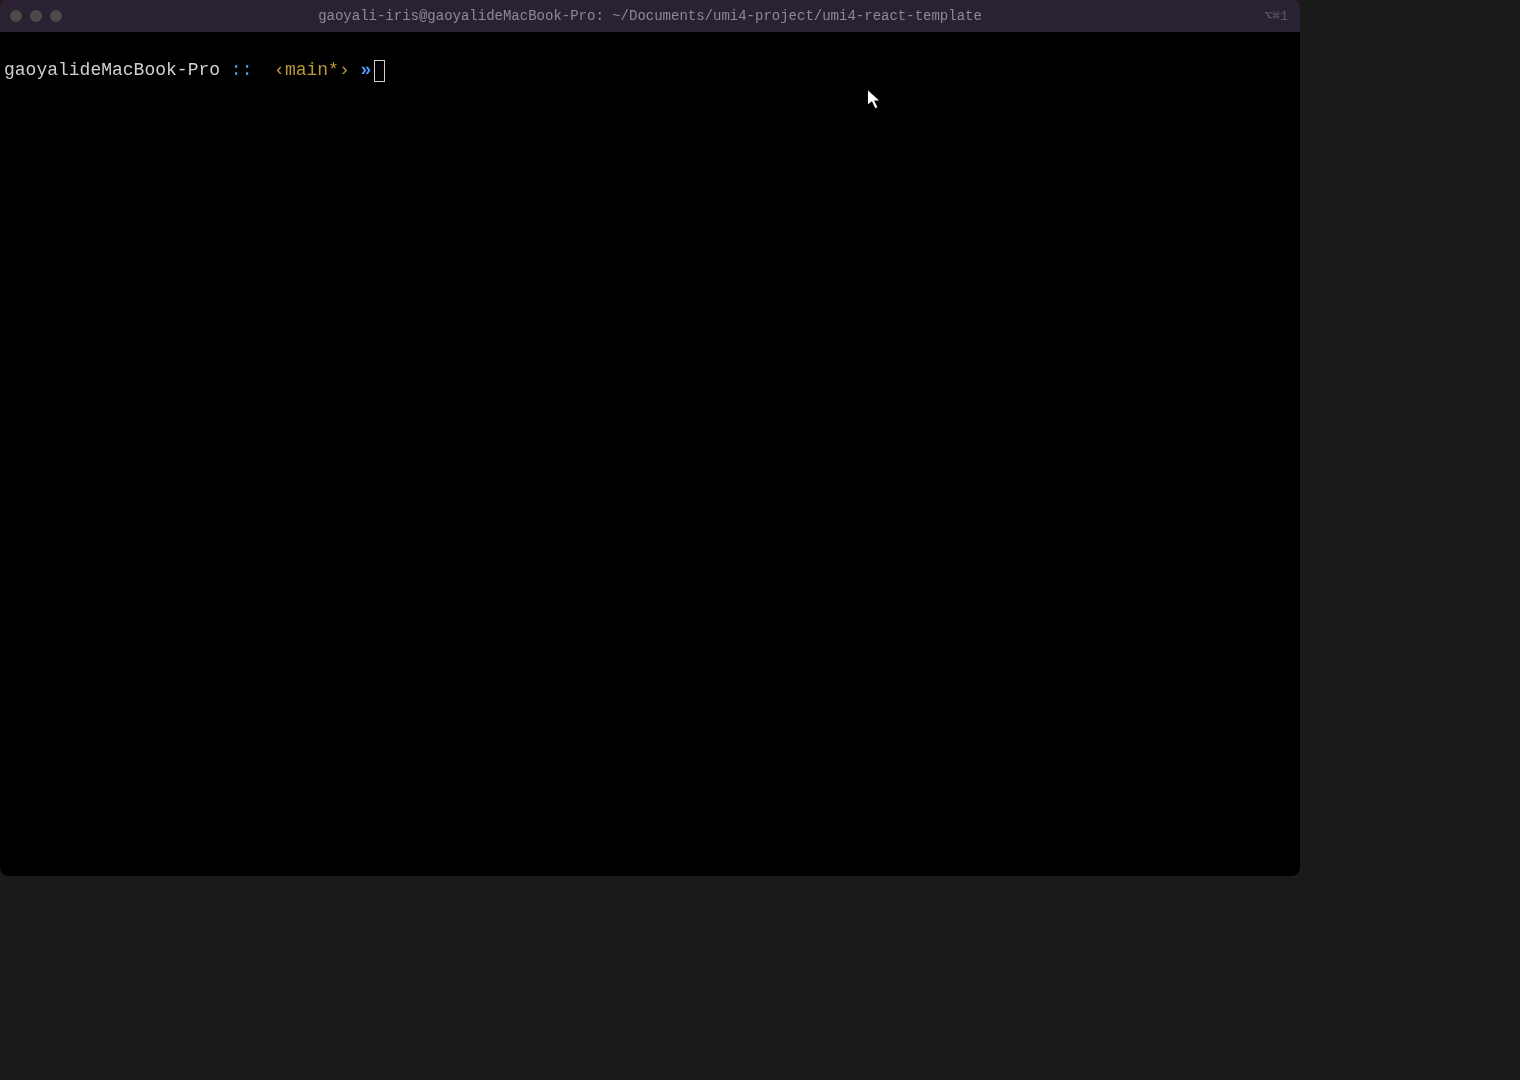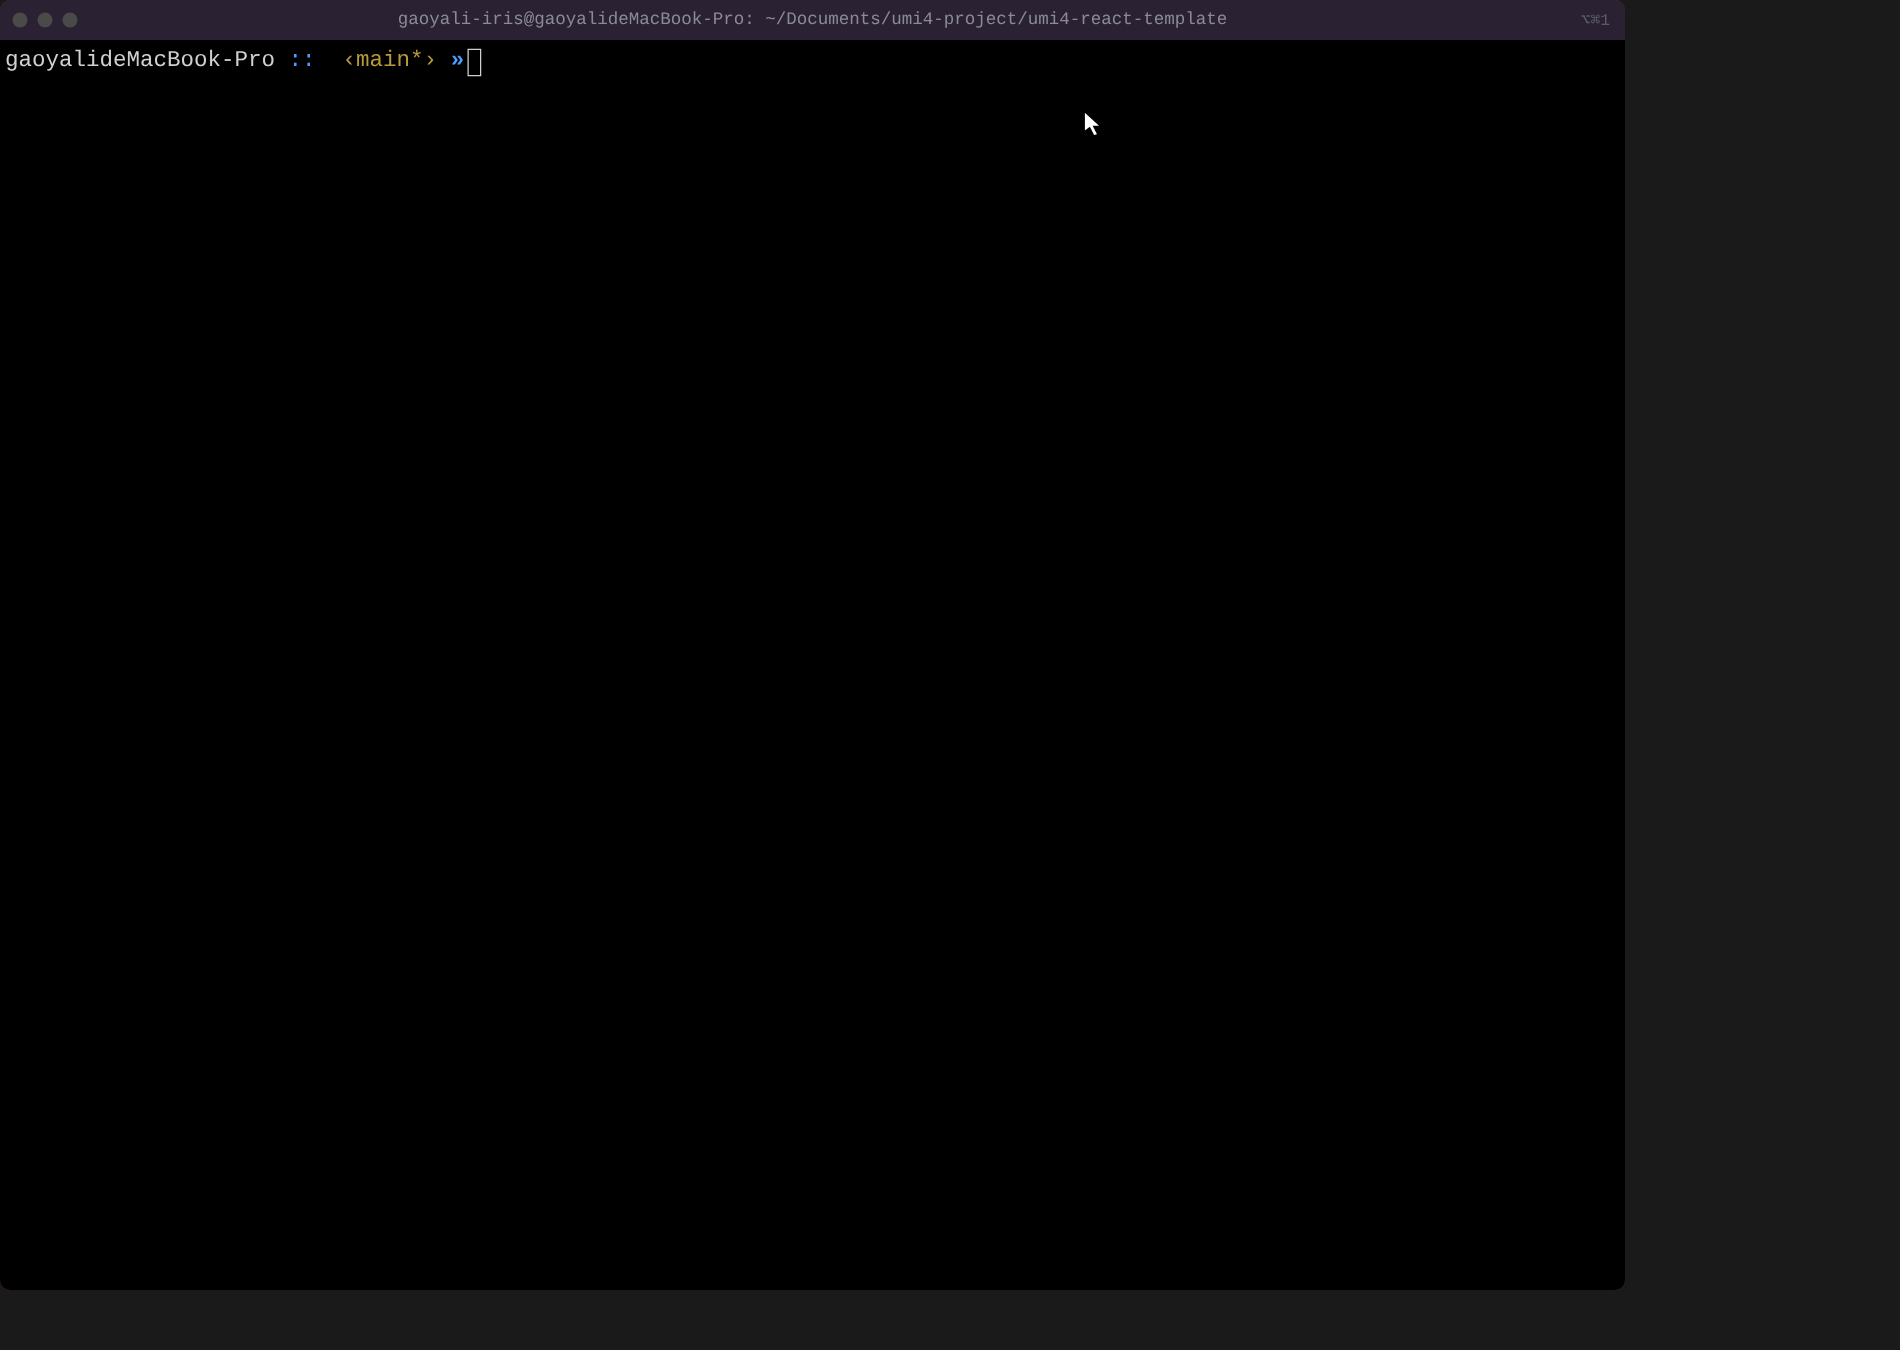--- a/index.html
+++ b/index.html
@@ -11,21 +11,21 @@
     body {
       width: 1520px;
       height: 1080px;
       background: #1a1a1a;
       font-family: "SF Mono", Monaco, Menlo, Consolas, "Courier New", monospace;
       overflow: hidden;
     }
     
     .terminal-window {
       width: 1300px;
-      height: 1032px;
+      height: 876px;
       background: #7f1d1d;
       border-radius: 8px;
       overflow: hidden;
       position: relative;
       text-decoration: underline;
     }
     
     .title-bar {
       height: 32px;
       background: #2a2233;
@@ -60,21 +60,21 @@
     
     .window-shortcut {
       position: absolute;
       right: 12px;
       color: #5a5a6a;
       font-size: 13px;
       font-weight: 400;
     }
     
     .terminal-body {
-      padding: 4px 4px;
+      padding: 25px 4px;
       background: #000000;
       height: calc(100% - 32px);
       position: relative;
     }
     
     .prompt-line {
       display: flex;
       align-items: center;
       font-size: 18px;
       line-height: 1.5;

